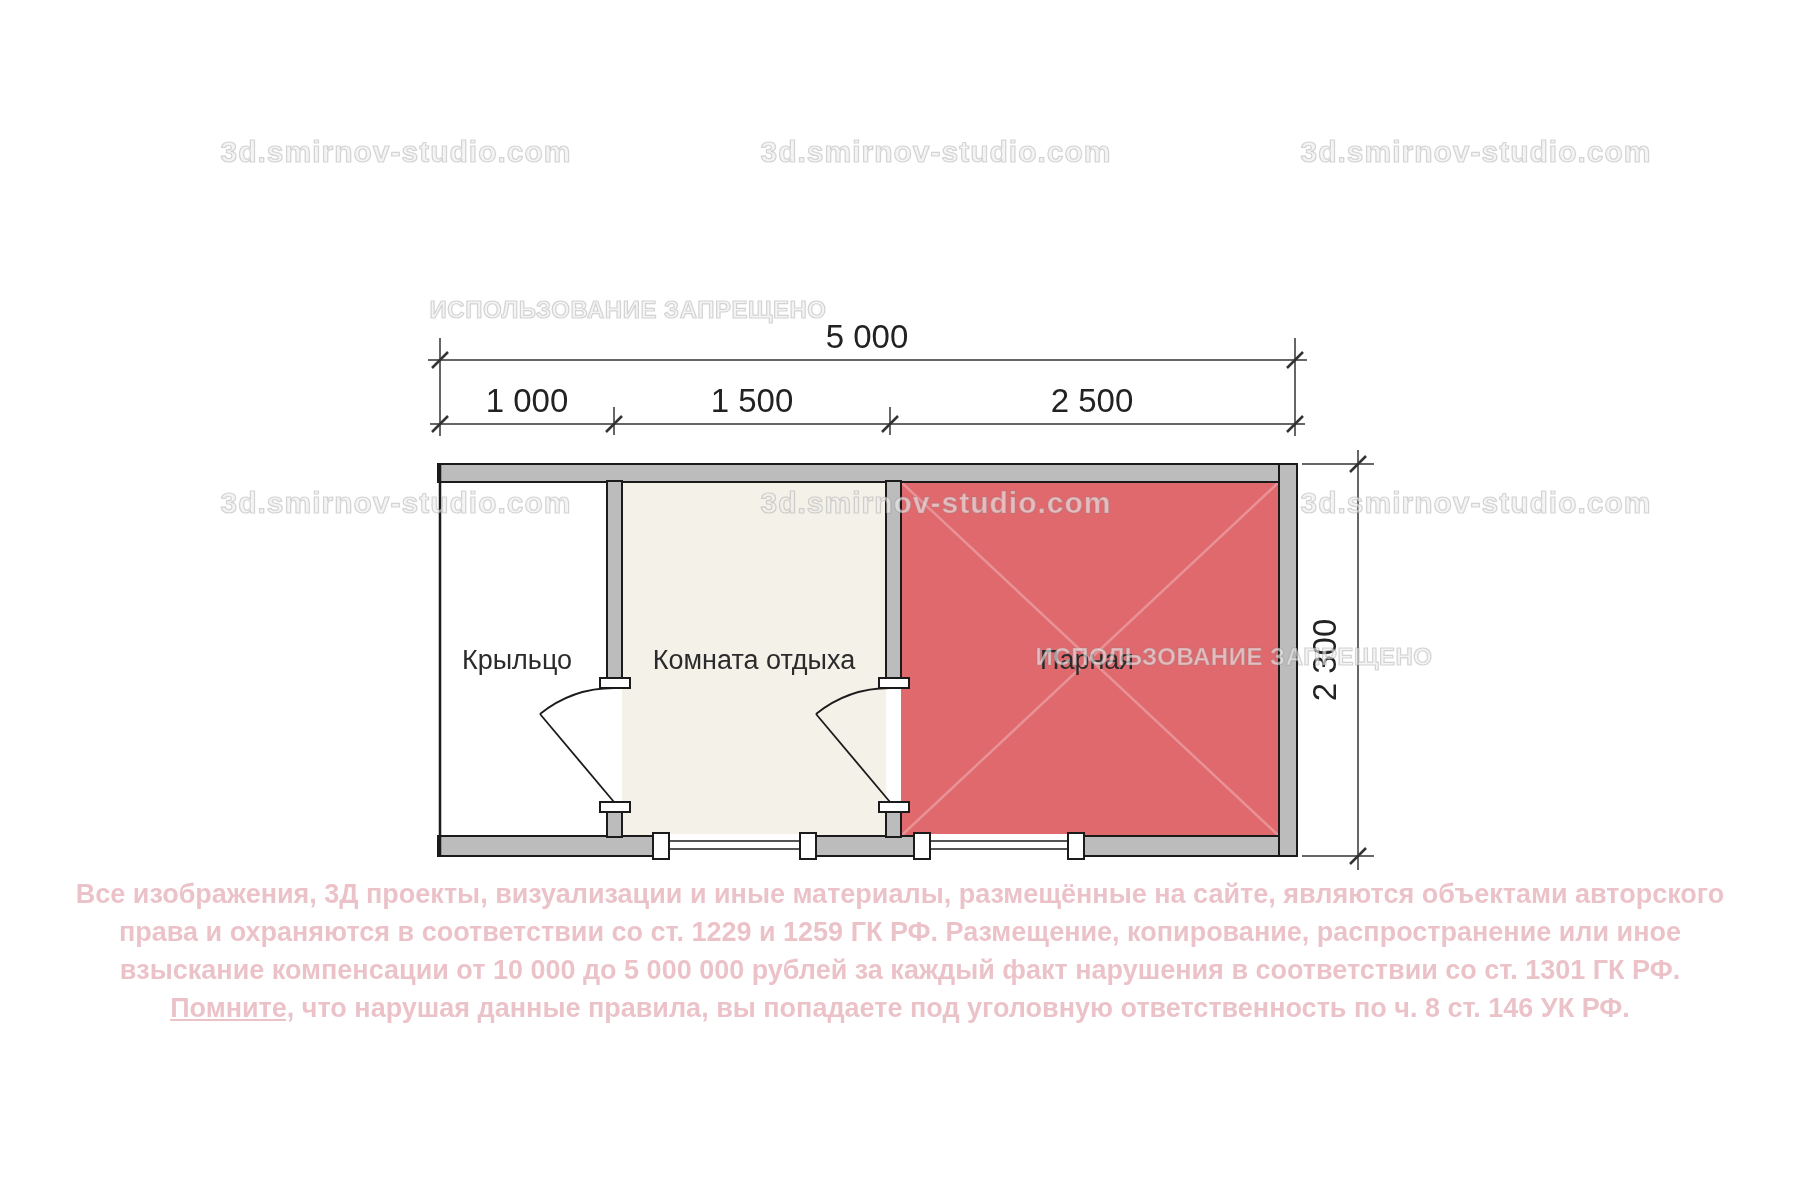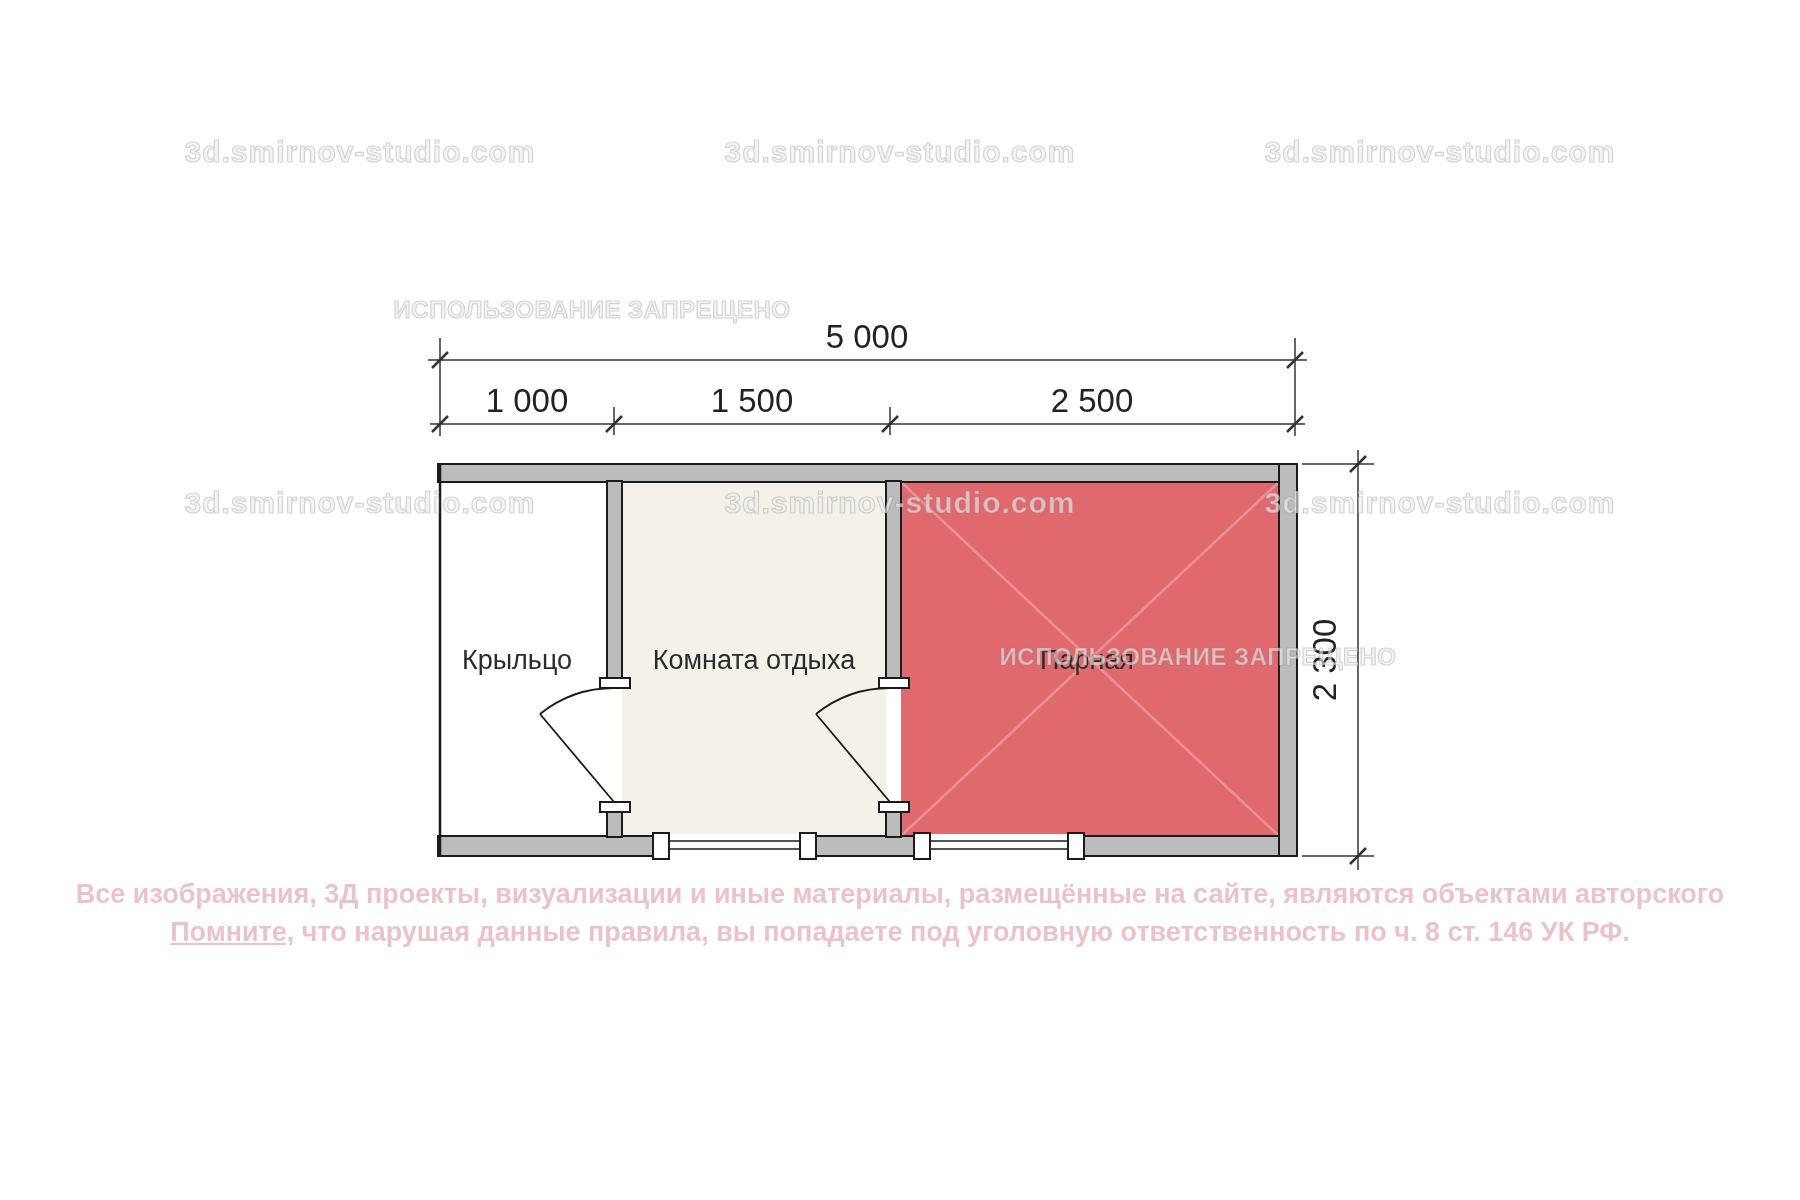--- a/index.html
+++ b/index.html
@@ -30,20 +30,21 @@
     position: absolute;
     transform: translateX(-50%);
     white-space: nowrap;
     font-weight: bold;
     color: rgba(255,255,255,0.55);
     -webkit-text-stroke: 1.2px rgba(130,130,130,0.30);
     text-shadow: 0 0 1px rgba(120,120,120,0.18);
     letter-spacing: 1px;
     pointer-events: none;
     z-index: 5;
+    margin-left: 36px;
   }
   .wm-site { font-size: 30px; }
   .wm-ban  { font-size: 24px; letter-spacing: 0.5px; }
 
   
   .copyright {
     position: absolute;
     left: 0;
     top: 836px;
     width: 100%;
@@ -169,16 +170,18 @@
 
   <div class="wm wm-site" style="left:360px;  top:486px;">3d.smirnov-studio.com</div>
   <div class="wm wm-site" style="left:900px;  top:486px;">3d.smirnov-studio.com</div>
   <div class="wm wm-site" style="left:1440px; top:486px;">3d.smirnov-studio.com</div>
 
   <div class="wm wm-ban" style="left:592px;  top:296px;">ИСПОЛЬЗОВАНИЕ ЗАПРЕЩЕНО</div>
   <div class="wm wm-ban" style="left:1198px; top:643px;">ИСПОЛЬЗОВАНИЕ ЗАПРЕЩЕНО</div>
 
   <div class="copyright">
     <div>Все изображения, 3Д проекты, визуализации и иные материалы, размещённые на сайте, являются объектами авторского</div>
+    <div>права и охраняются в соответствии со ст. 1229 и 1259 ГК РФ. Размещение, копирование, распространение или иное</div>
+    <div>взыскание компенсации от 10 000 до 5 000 000 рублей за каждый факт нарушения в соответствии со ст. 1301 ГК РФ.</div>
     <div><span class="u">Помните,</span><span> что нарушая данные правила, вы попадаете под уголовную ответственность по ч. 8 ст. 146 УК РФ.</span></div>
   </div>
 
 </div>
 
 </body></html>

